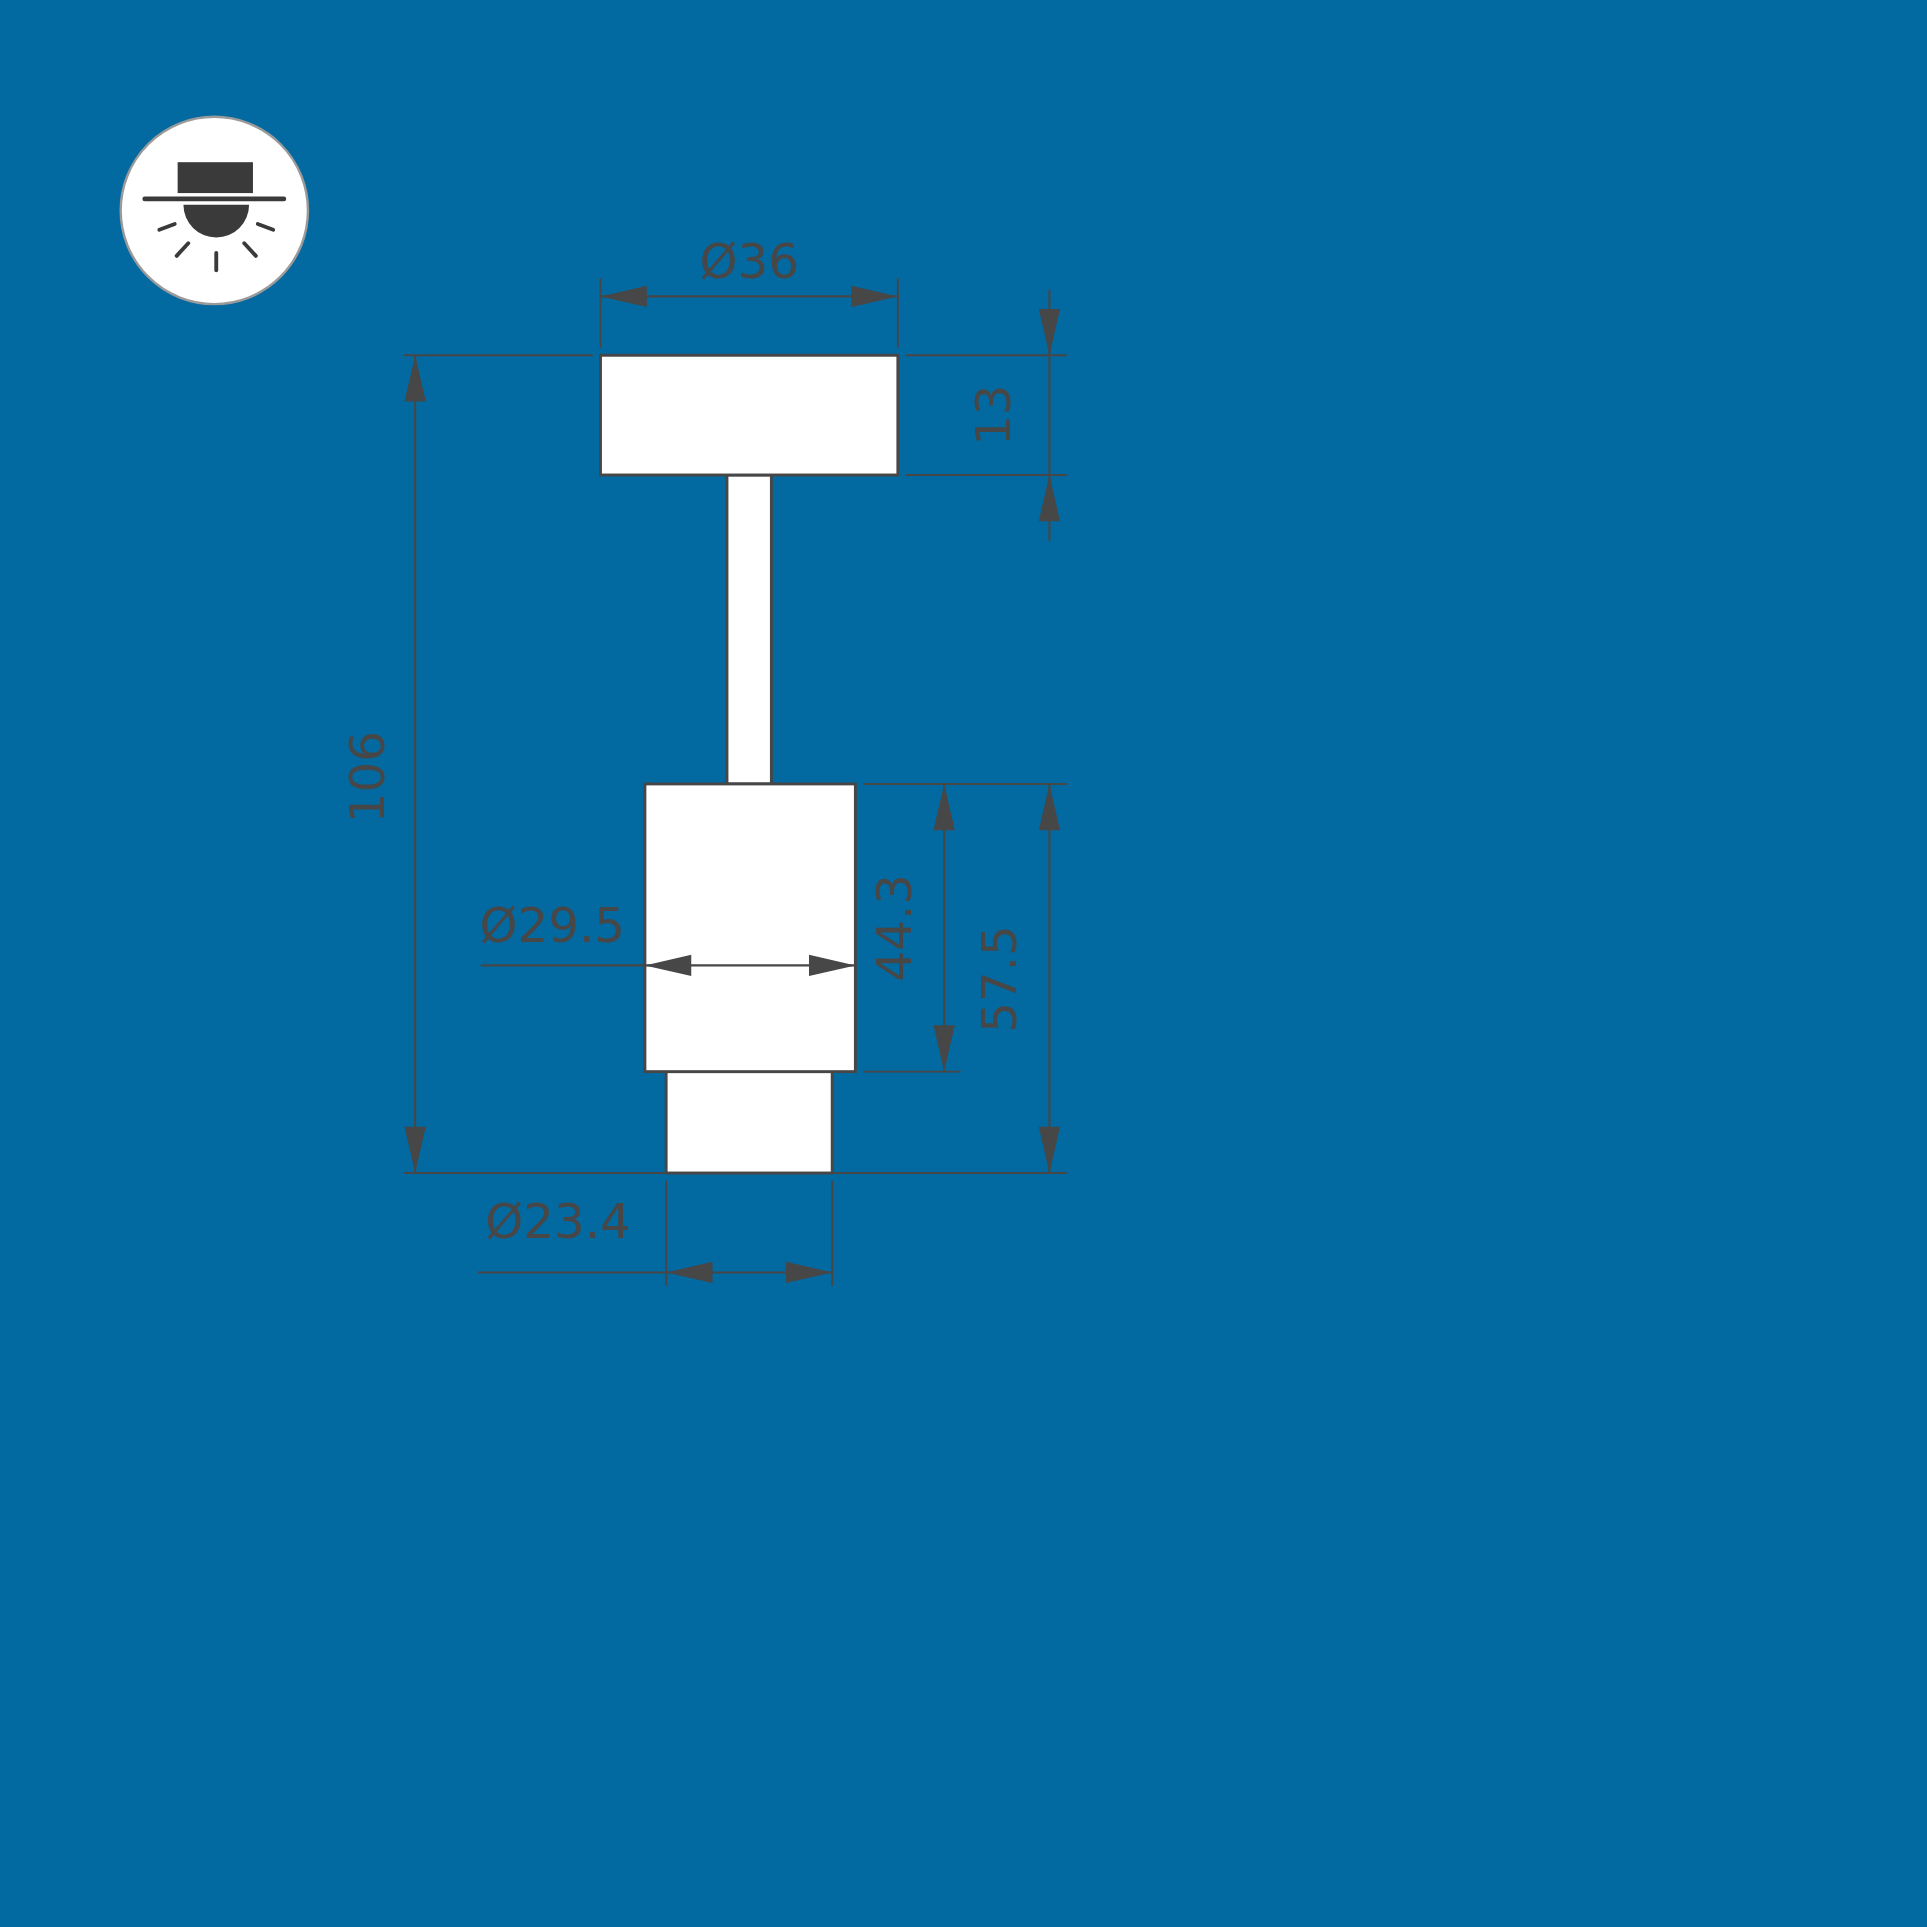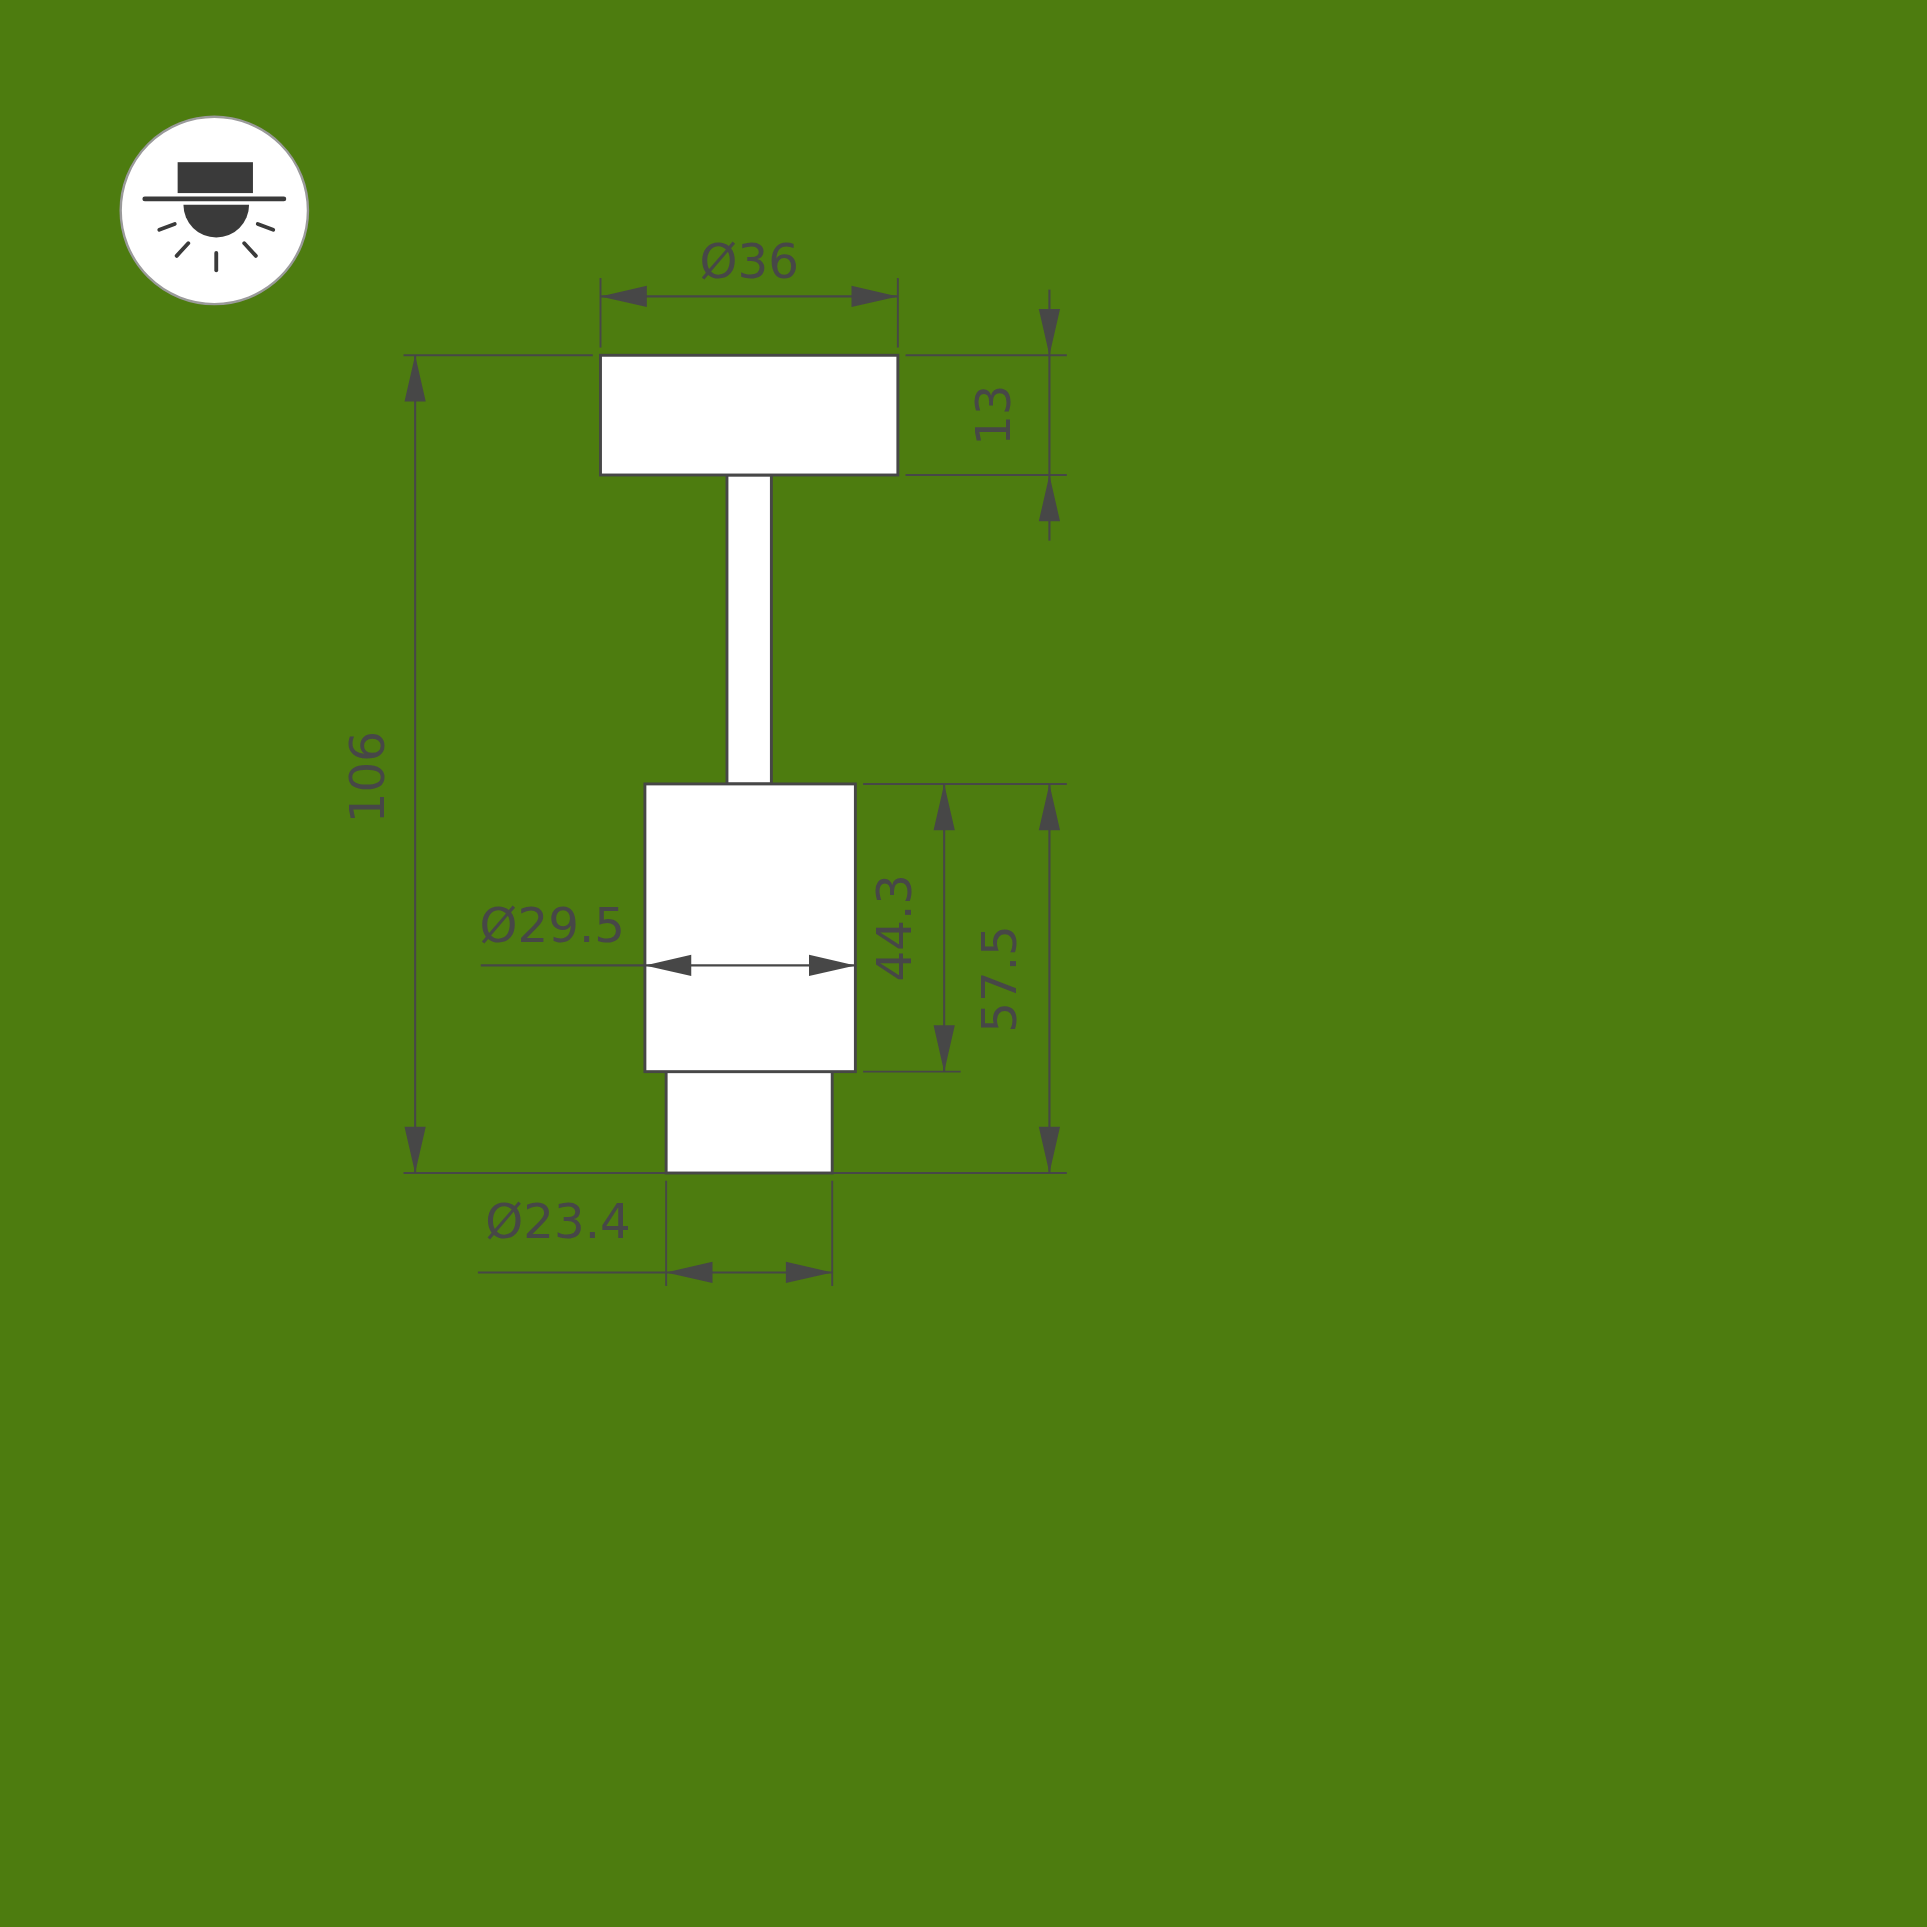--- a/index.html
+++ b/index.html
@@ -7,21 +7,21 @@
     padding: 0;
     width: 1927px;
     height: 1927px;
     background: #ffffff;
     font-family: "DejaVu Sans", "Liberation Sans", sans-serif;
   }
   .page {
     position: relative;
     width: 1927px;
     height: 1927px;
-    background: #4d7c0f;
+    background: #0369a1;
     overflow: hidden;
   }
   .drawing-svg {
     position: absolute;
     left: 0;
     top: 0;
     width: 1927px;
     height: 1927px;
   }
   .outline {

